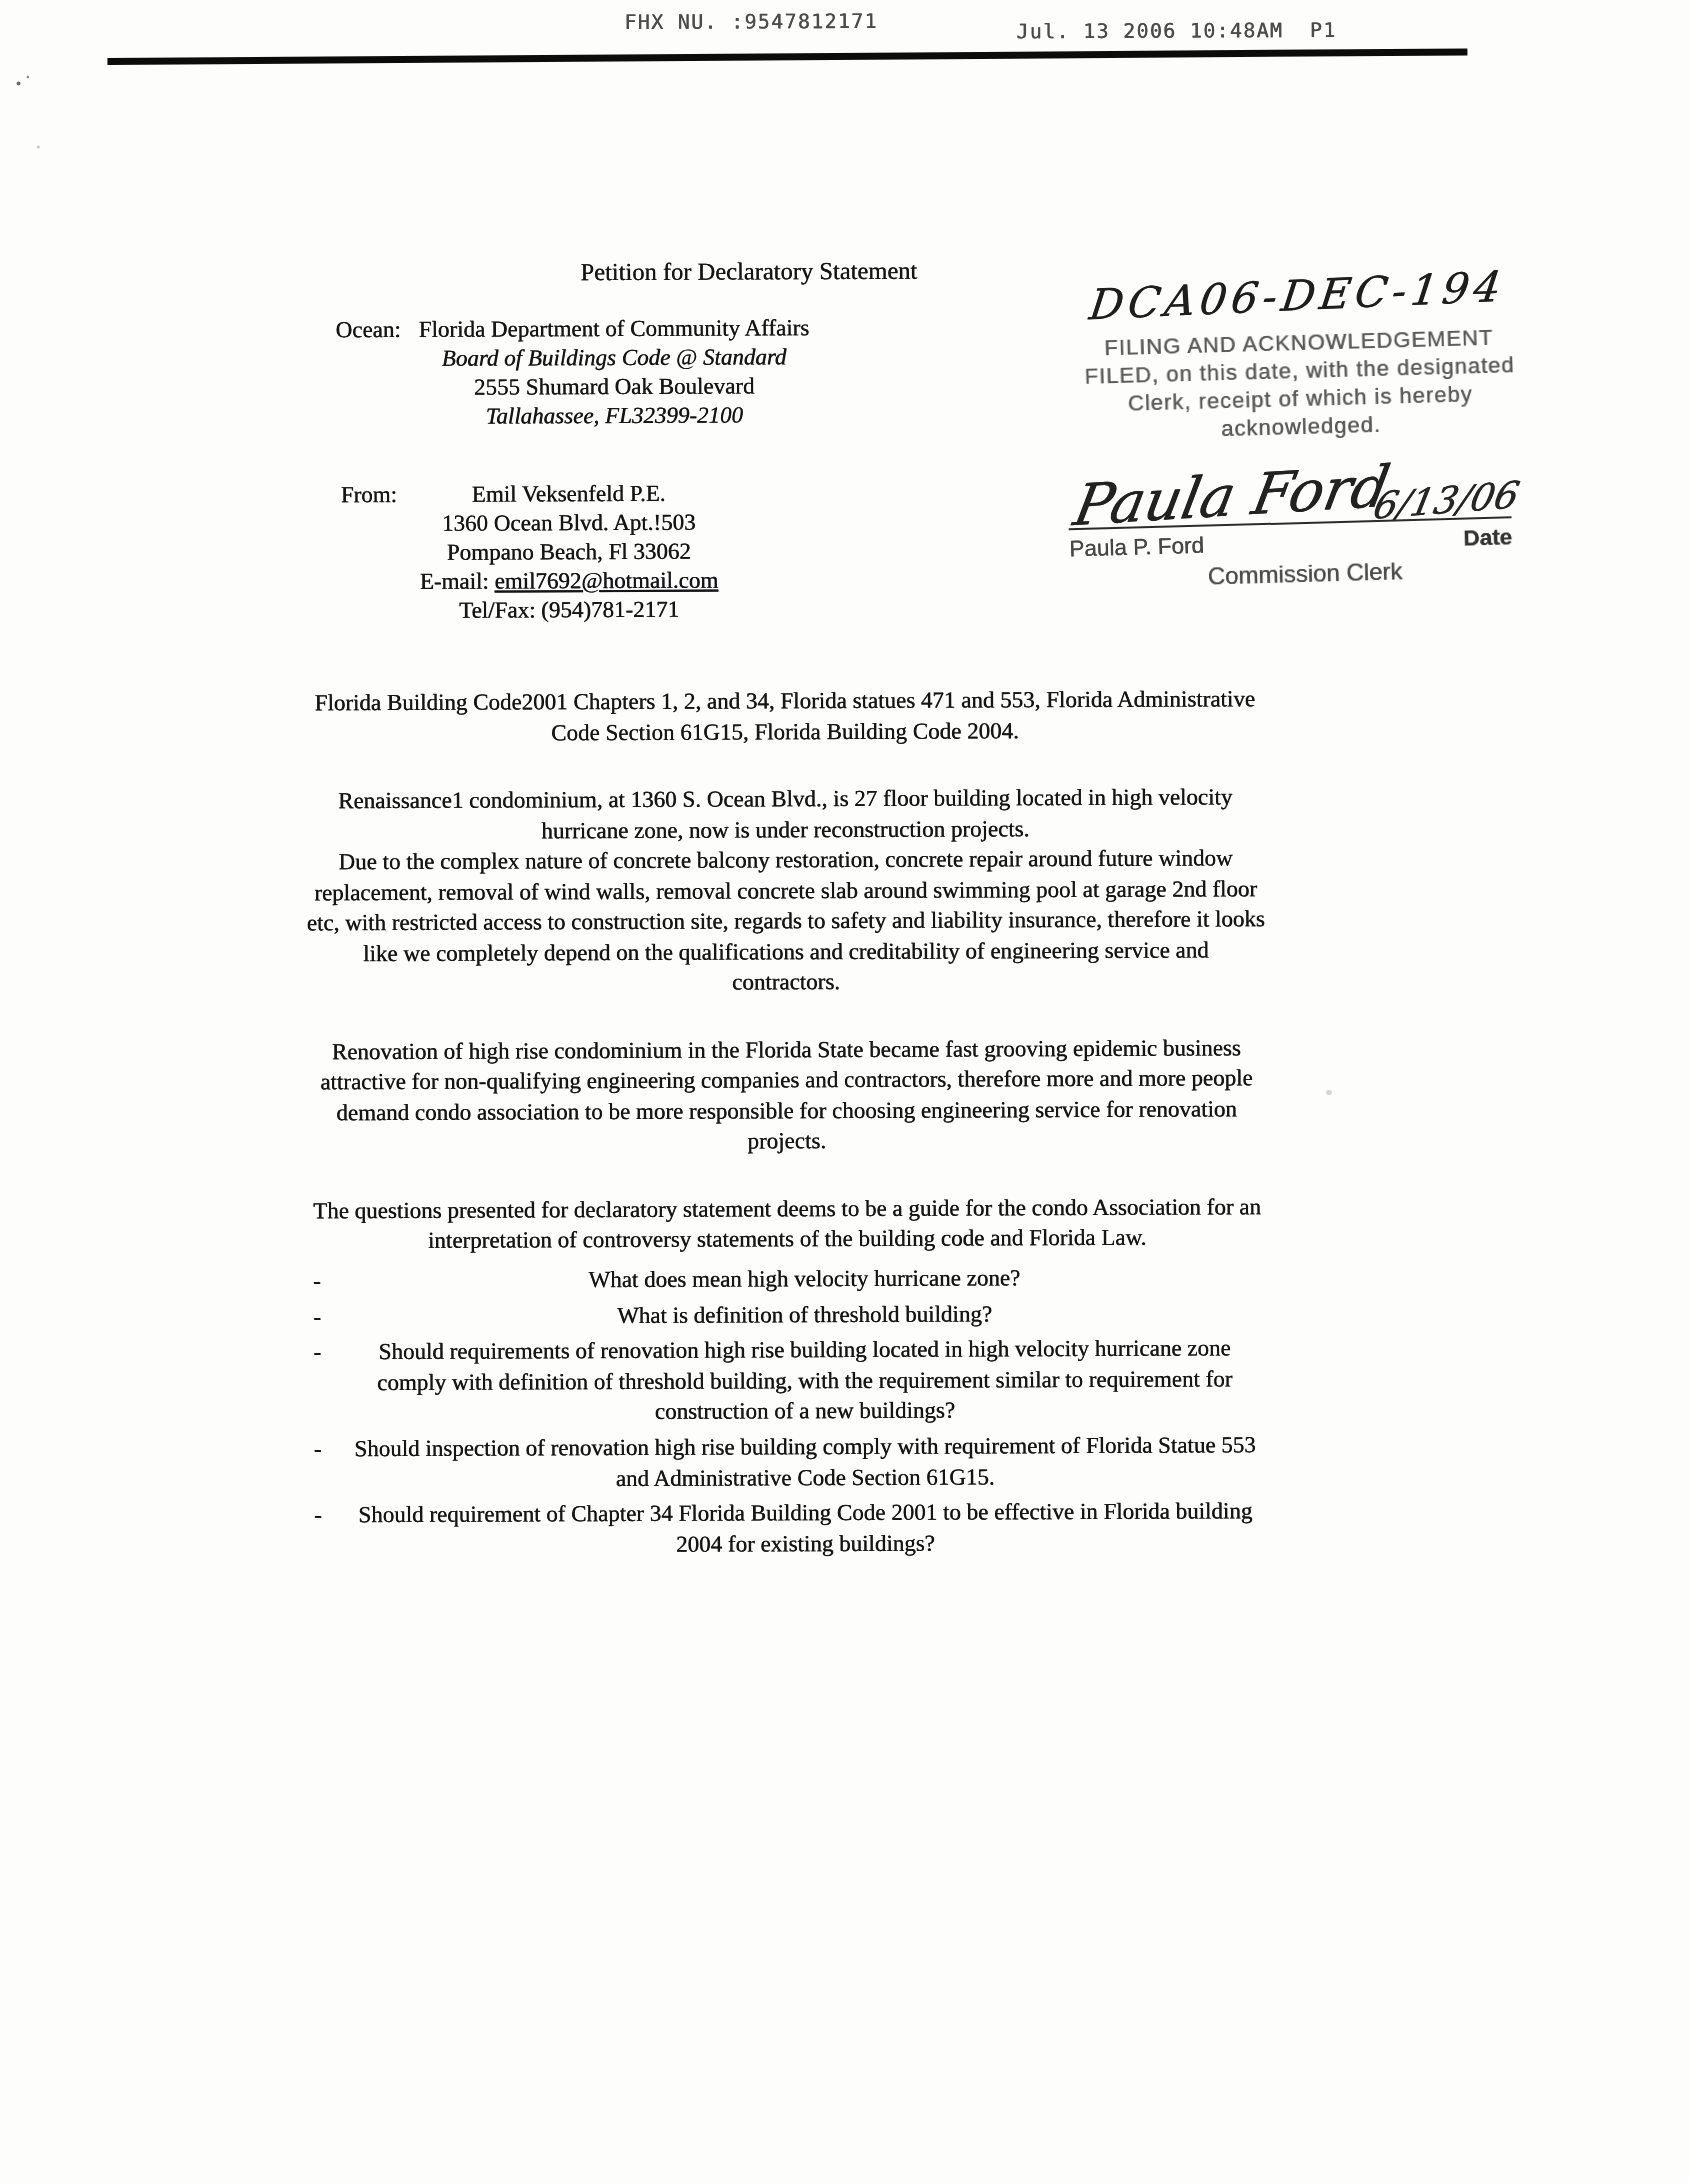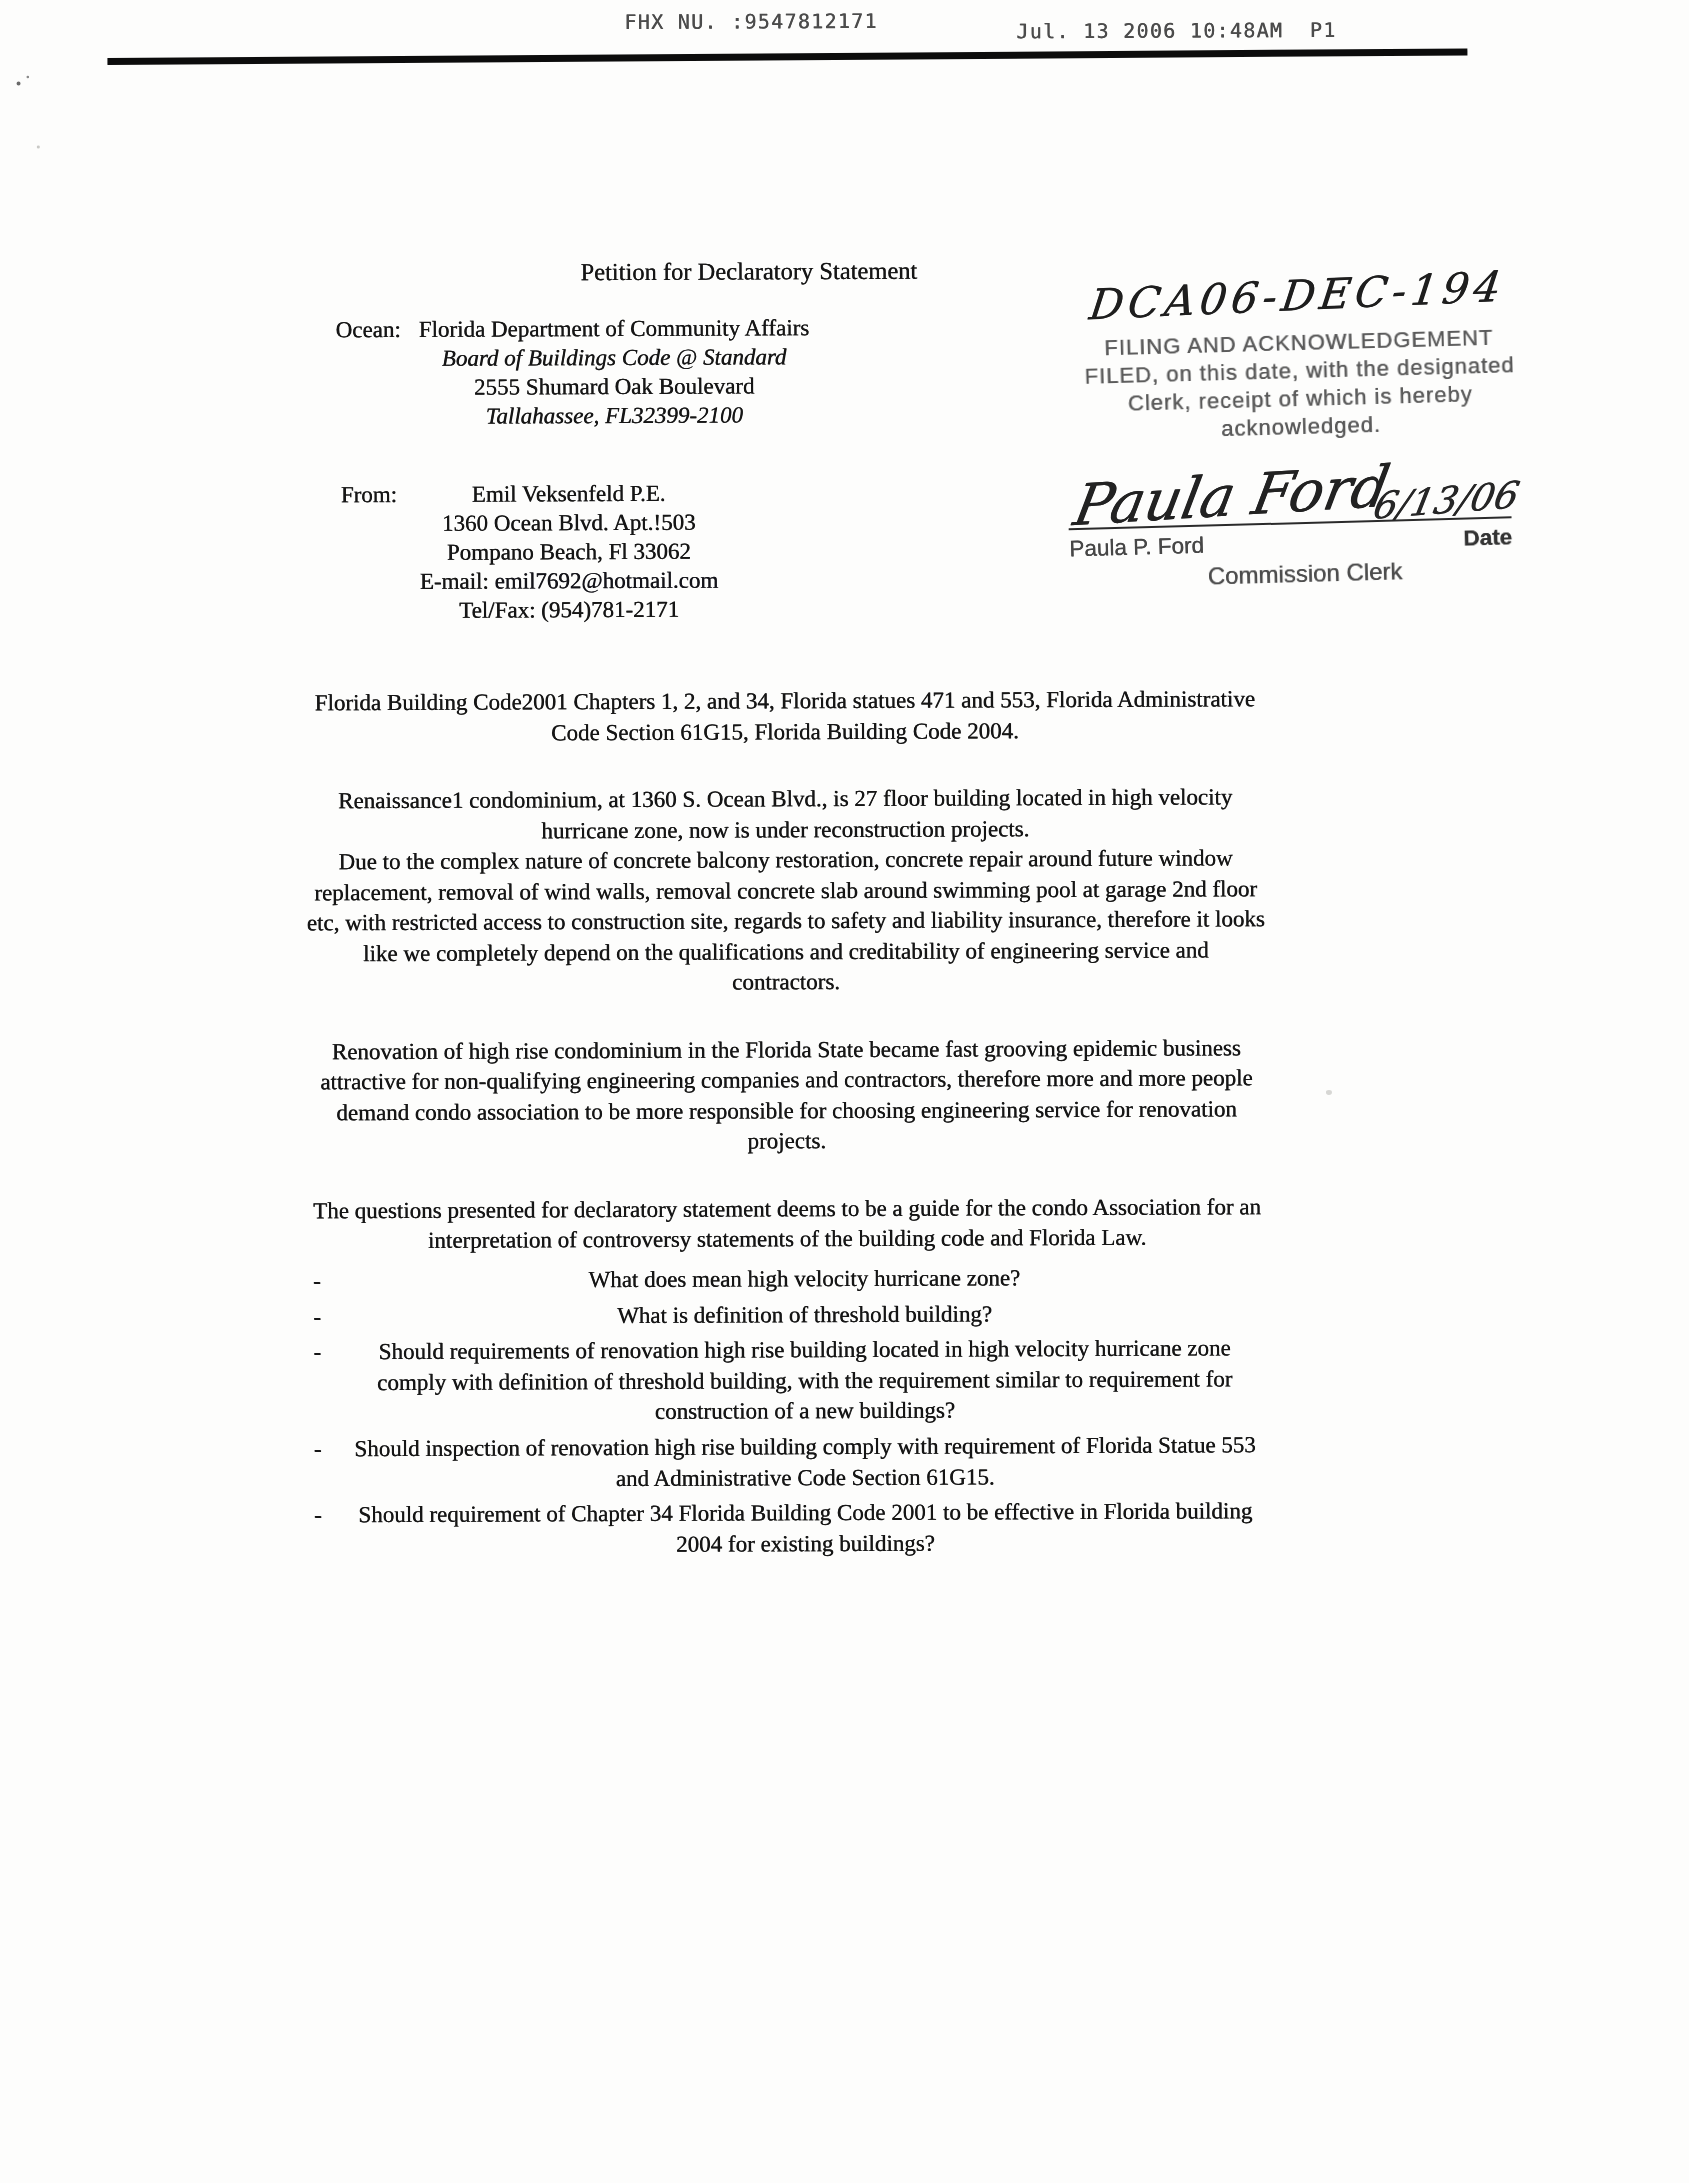--- a/index.html
+++ b/index.html
@@ -45,21 +45,21 @@
     position:absolute; top:257px; left:583px;
     font-size:24.5px;
   }
 
   .addr-block { position:absolute; left:320px; font-size:23px; line-height:29px; }
   .before-block { top:313px; }
   .from-block   { top:478px; }
   .addr-row { display:flex; }
   .addr-label { width:101px; flex-shrink:0; }
   .addr-lines .it { font-style:italic; }
-  .email-link { color:#14141a; }
+  .email-link { text-decoration:underline; color:#14141a; }
 
   
   .stamp-block {
     position:absolute; top:273px; left:1068px; width:470px;
     transform:rotate(-1.3deg);
     font-family:"Liberation Sans", sans-serif;
   }
   .case-no {
     font-family:"DejaVu Serif", serif;
     font-style:italic;

